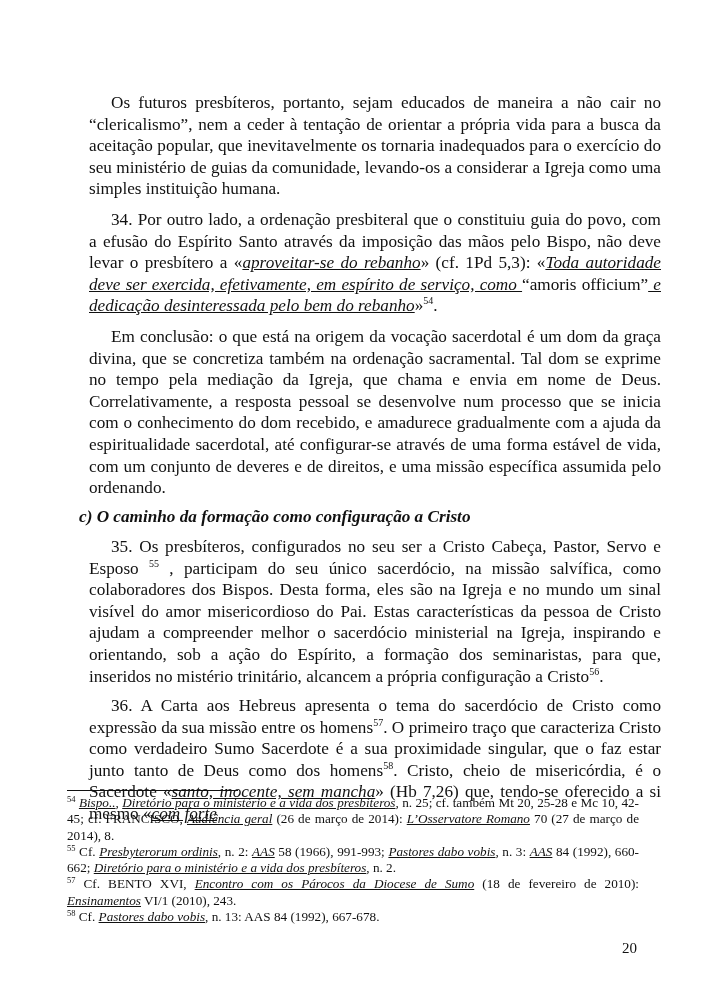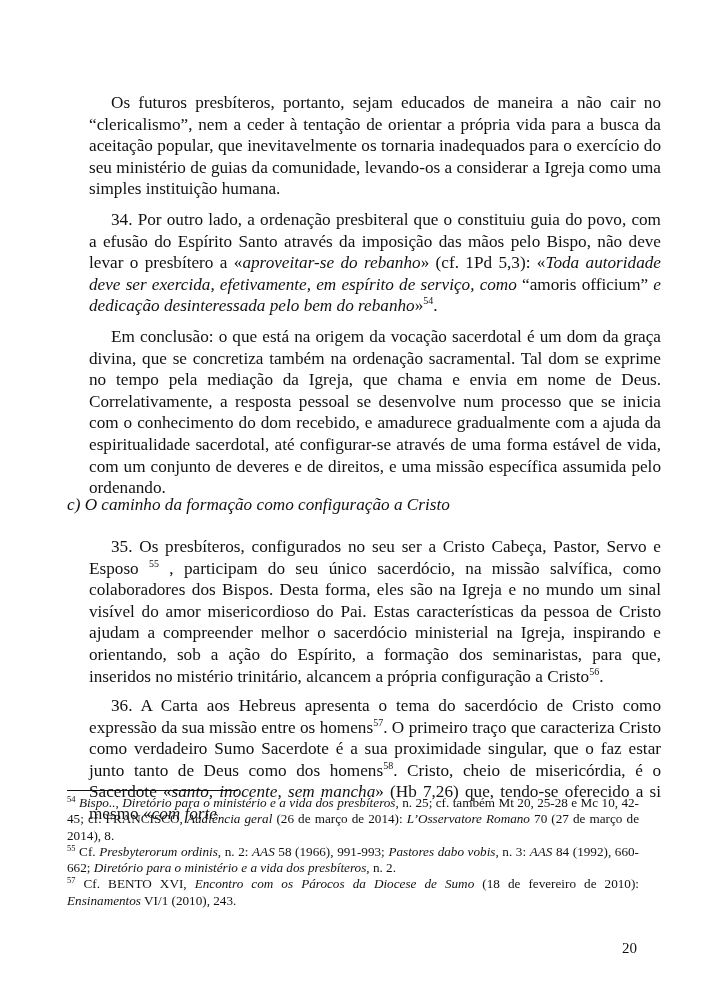--- a/index.html
+++ b/index.html
@@ -11,23 +11,23 @@
     .page { position: absolute; left: 67px; top: 0; width: 572px; }
     .para {
       position: absolute; left: 16px; width: 572px;
       font-size: 17.2px; line-height: 21.6px;
       text-align: justify; text-indent: 22px;
       margin: 6px;
     }
     .heading {
       position: absolute; left: 0; width: 572px;
       font-size: 17.2px; line-height: 21.6px;
-      font-weight: normal; font-style: italic; margin: 0;
+      font-weight: bold; font-style: italic; margin: 12px;
     }
-    i, .it { font-style: italic; }
+    i, .it { font-style: italic; text-decoration: underline; }
     .rm { font-style: normal; }
     sup { font-size: 10px; line-height: 0; vertical-align: 7px; }
     .sep { position: absolute; left: 0; top: 790px; width: 171px; height: 1px; background: #111; }
     .footnotes { position: absolute; left: 0; top: 795px; width: 572px; }
     .fn { font-size: 13.2px; line-height: 16.3px; text-align: justify; margin: 0; }
     .fn sup { font-size: 8.5px; vertical-align: 5px; }
     .pagenum { position: absolute; left: 622px; top: 940px; font-size: 15px; }
   </style>
 </head>
 <body>
@@ -45,17 +45,18 @@
   <p class="para" style="top:530px;"><span>35. Os presbíteros, configurados no seu ser a Cristo Cabeça, Pastor, Servo e Esposo </span><sup>55</sup><span> , participam do seu único sacerdócio, na missão salvífica, como colaboradores dos Bispos. Desta forma, eles são na Igreja e no mundo um sinal visível do amor misericordioso do Pai. Estas características da pessoa de Cristo ajudam a compreender melhor o sacerdócio ministerial na Igreja, inspirando e orientando, sob a ação do Espírito, a formação dos seminaristas, para que, inseridos no mistério trinitário, alcancem a própria configuração a Cristo</span><sup>56</sup><span>.</span></p>
 
   <p class="para" style="top:689px;"><span>36. A Carta aos Hebreus apresenta o tema do sacerdócio de Cristo como expressão da sua missão entre os homens</span><sup>57</sup><span>. O primeiro traço que caracteriza Cristo como verdadeiro Sumo Sacerdote é a sua proximidade singular, que o faz estar junto tanto de Deus como dos homens</span><sup>58</sup><span>. Cristo, cheio de misericórdia, é o Sacerdote «</span><i>santo, inocente, sem mancha</i><span>» (Hb 7,26) que, tendo-se oferecido a si mesmo «</span><i>com forte</i></p>
 
   <div class="sep"></div>
 
   <div class="footnotes">
     <p class="fn"><sup>54</sup> <i>Bispo..</i><span>, </span><i>Diretório para o ministério e a vida dos presbíteros</i><span>, n. 25; cf. também Mt 20, 25-28 e Mc 10, 42-45; cf. FRANCISCO, </span><i>Audiência geral</i><span> (26 de março de 2014): </span><i>L’Osservatore Romano</i><span> 70 (27 de março de 2014), 8.</span></p>
     <p class="fn"><sup>55</sup> <span>Cf. </span><i>Presbyterorum ordinis</i><span>, n. 2: </span><i>AAS</i><span> 58 (1966), 991-993; </span><i>Pastores dabo vobis</i><span>, n. 3: </span><i>AAS</i><span> 84 (1992), 660-662; </span><i>Diretório para o ministério e a vida dos presbíteros</i><span>, n. 2.</span></p>
     <p class="fn"><sup>57</sup> <span>Cf. BENTO XVI, </span><i>Encontro com os Párocos da Diocese de Sumo</i><span> (18 de fevereiro de 2010): </span><i>Ensinamentos</i><span> VI/1 (2010), 243.</span></p>
+    <p class="fn"><sup>58</sup> <span>Cf. </span><i>Pastores dabo vobis</i><span>, n. 13: AAS 84 (1992), 667-678.</span></p>
   </div>
 
 </div>
 
 <div class="pagenum">20</div>
 
 </body></html>

